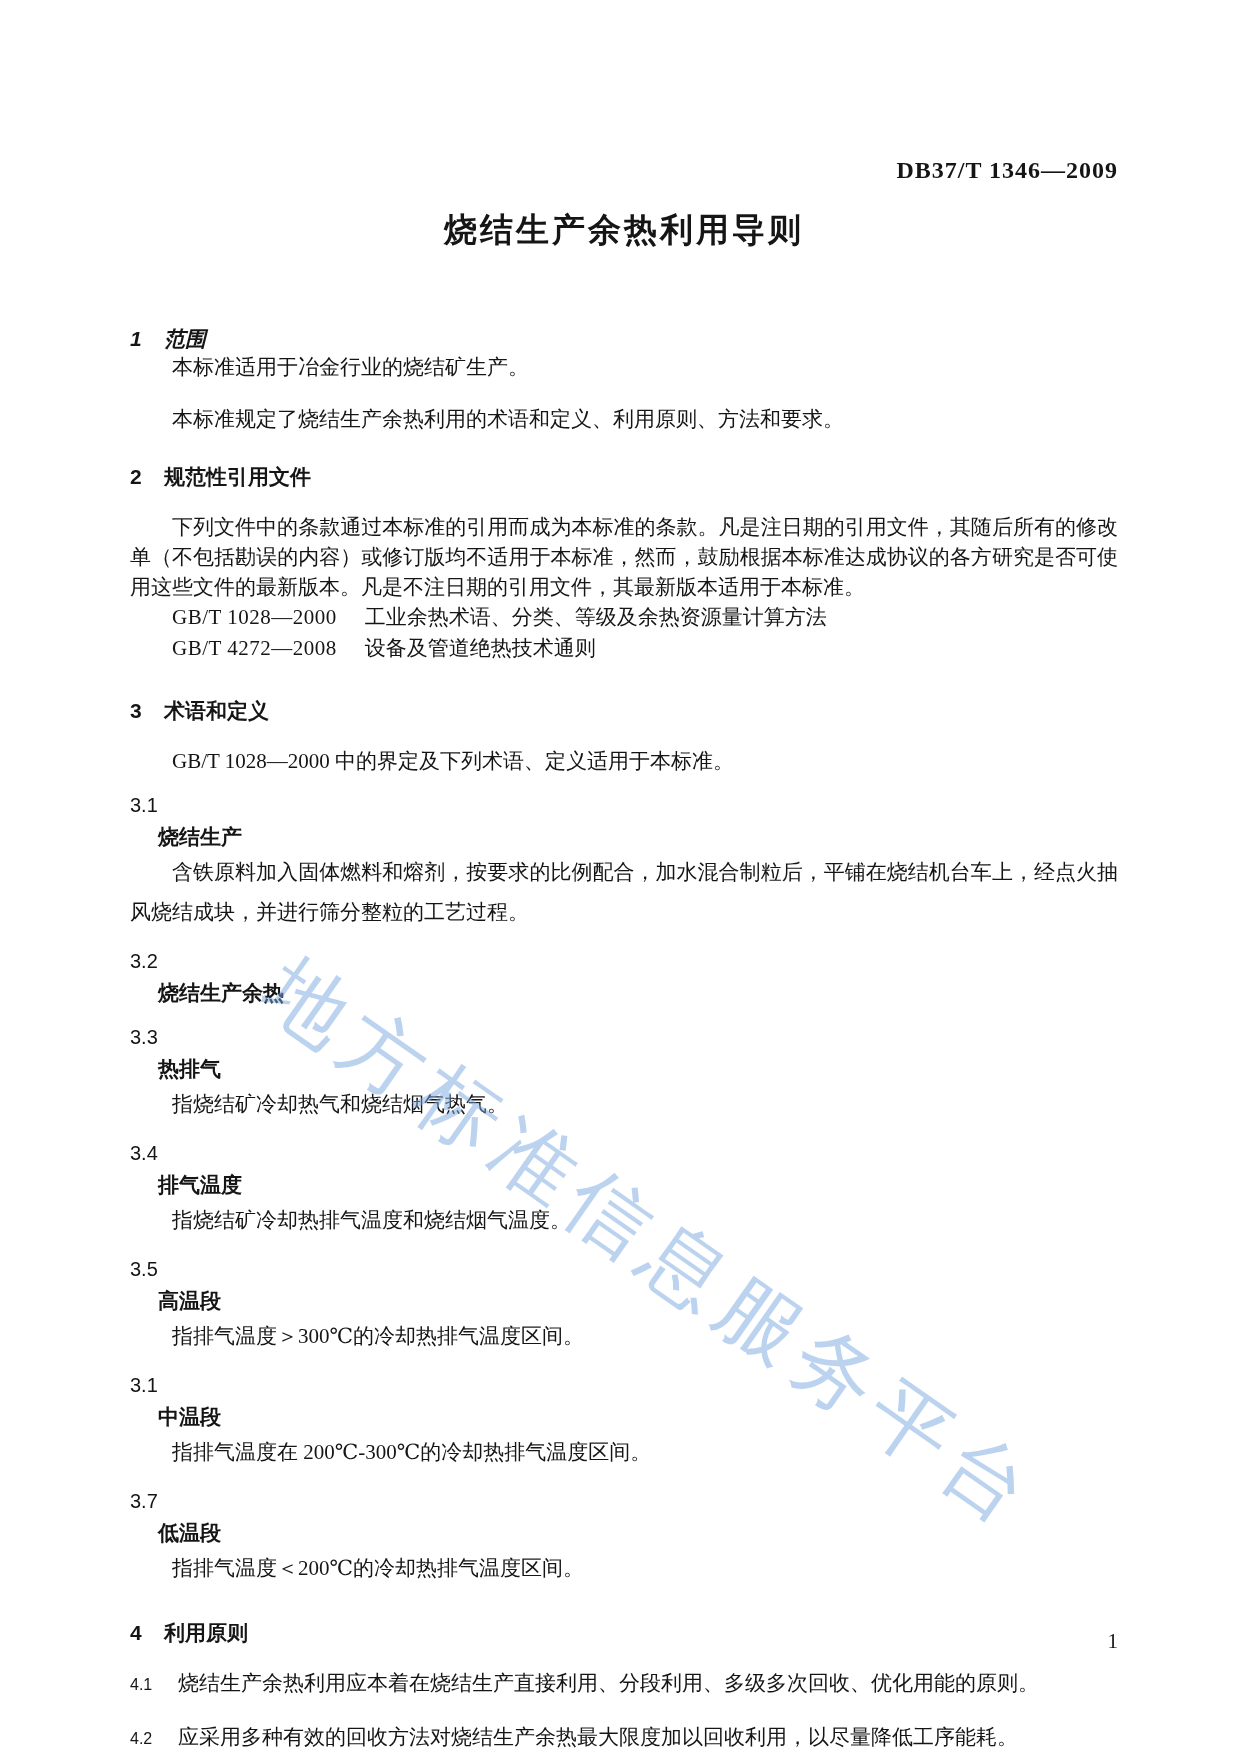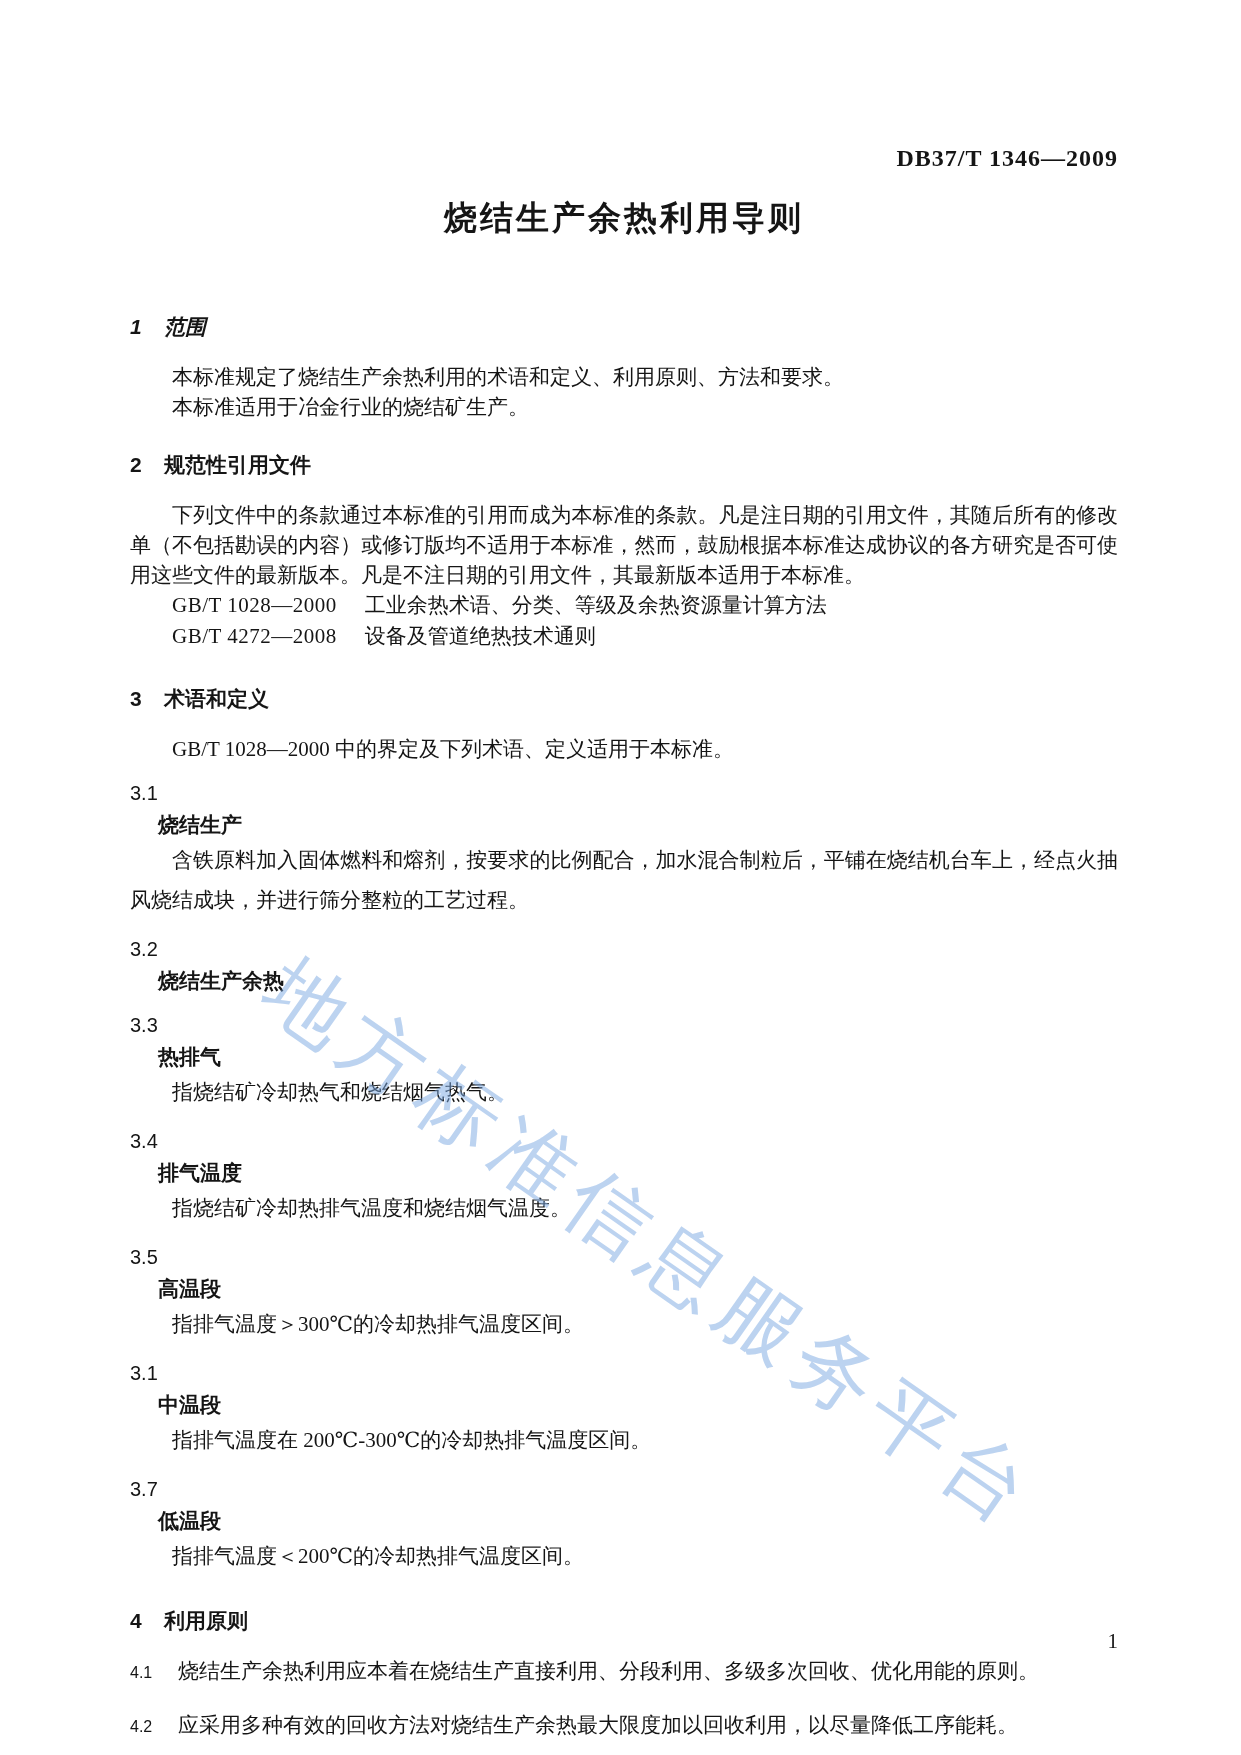--- a/index.html
+++ b/index.html
@@ -10,21 +10,21 @@
     height: 1755px;
     margin: 0 auto;
     background: #ffffff;
     overflow: hidden;
     font-family: "Liberation Serif", "DejaVu Serif", serif;
     color: #151515;
   }
   .content {
     position: absolute;
     left: 130px;
-    top: 4px;
+    top: 16px;
     width: 988px;
   }
   .doc-code {
     padding-top: 140px;
     text-align: right;
     font-family: "Liberation Serif", "DejaVu Serif", serif;
     font-weight: bold;
     font-size: 24px;
     line-height: 28px;
     letter-spacing: 1px;
@@ -130,22 +130,22 @@
 
   <div class="content">
 
     <div class="doc-code">DB37/T 1346—2009</div>
 
     <div class="doc-title">烧结生产余热利用导则</div>
 
     <div class="sec-heading h-s1">
       <span class="sec-no">1</span><span>范围</span>
     </div>
+    <p class="body-p tight">本标准适用于冶金行业的烧结矿生产。</p>
     <p class="body-p">本标准规定了烧结生产余热利用的术语和定义、利用原则、方法和要求。</p>
-    <p class="body-p tight">本标准适用于冶金行业的烧结矿生产。</p>
 
     <div class="sec-heading h-s2">
       <span class="sec-no">2</span><span>规范性引用文件</span>
     </div>
     <p class="body-p">下列文件中的条款通过本标准的引用而成为本标准的条款。凡是注日期的引用文件，其随后所有的修改单（不包括勘误的内容）或修订版均不适用于本标准，然而，鼓励根据本标准达成协议的各方研究是否可使用这些文件的最新版本。凡是不注日期的引用文件，其最新版本适用于本标准。</p>
     <div class="ref-line">
       <span class="ref-code">GB/T 1028—2000</span><span class="ref-name">工业余热术语、分类、等级及余热资源量计算方法</span>
     </div>
     <div class="ref-line">
       <span class="ref-code">GB/T 4272—2008</span><span class="ref-name">设备及管道绝热技术通则</span>

